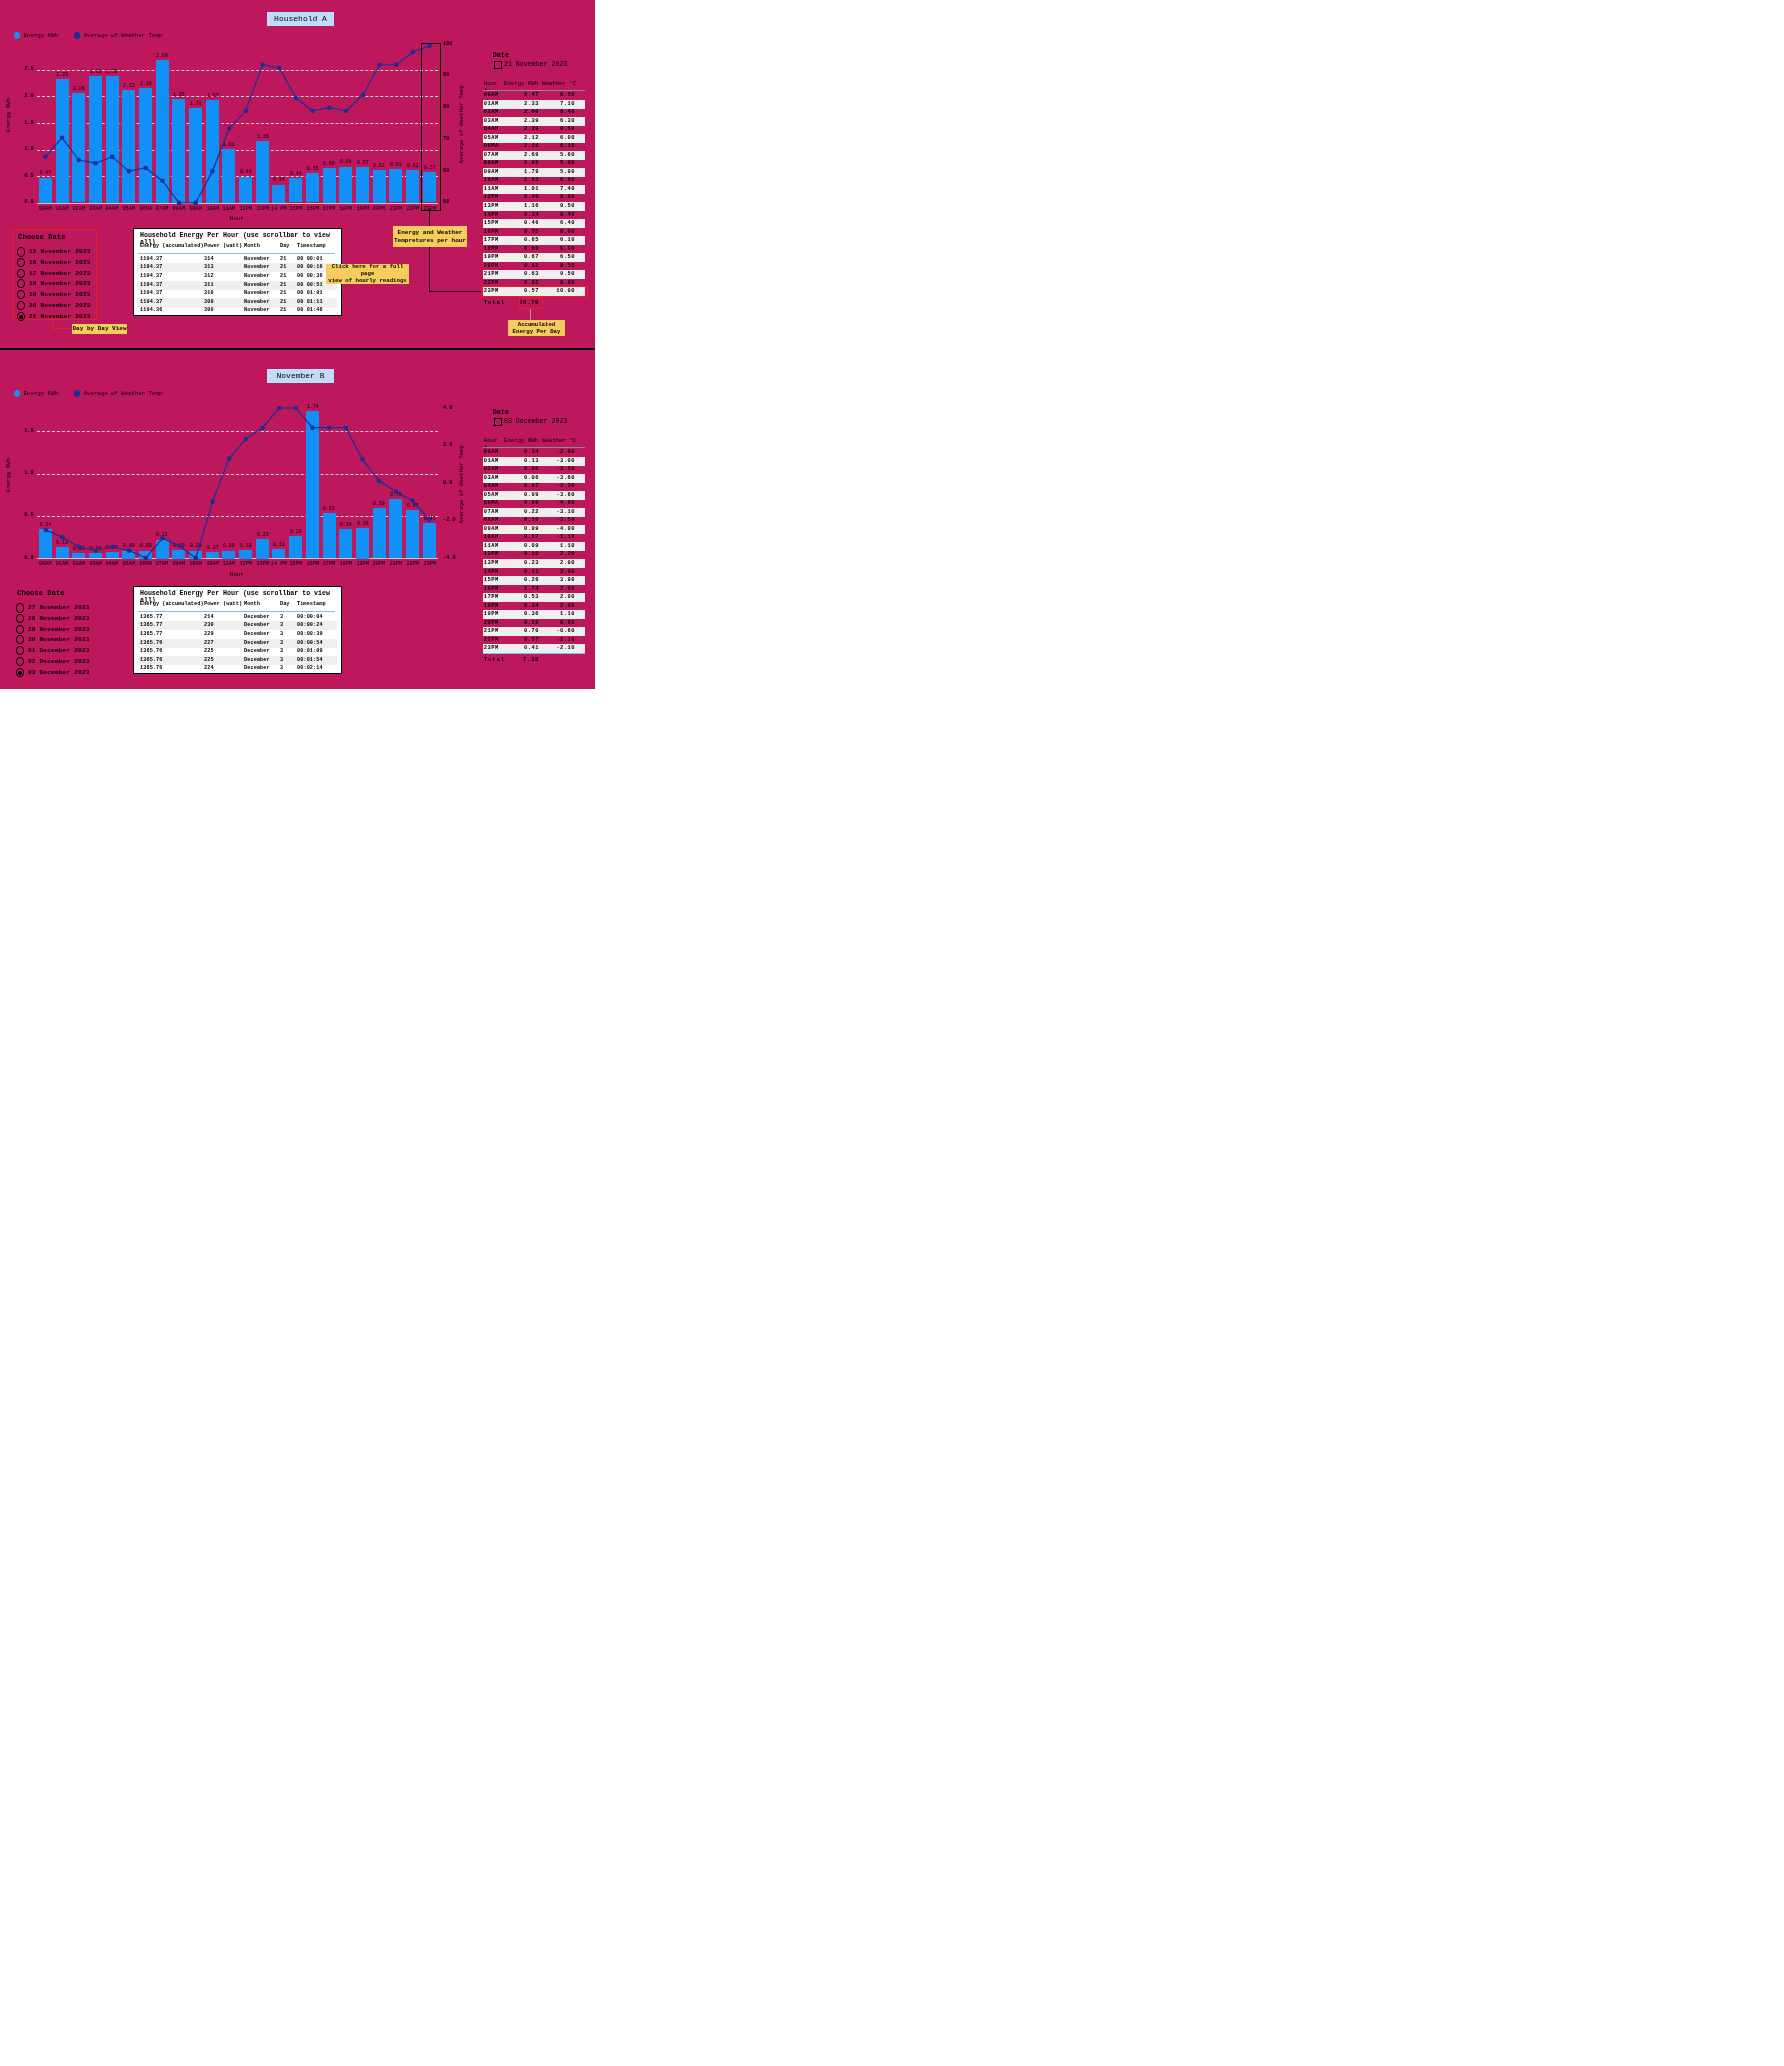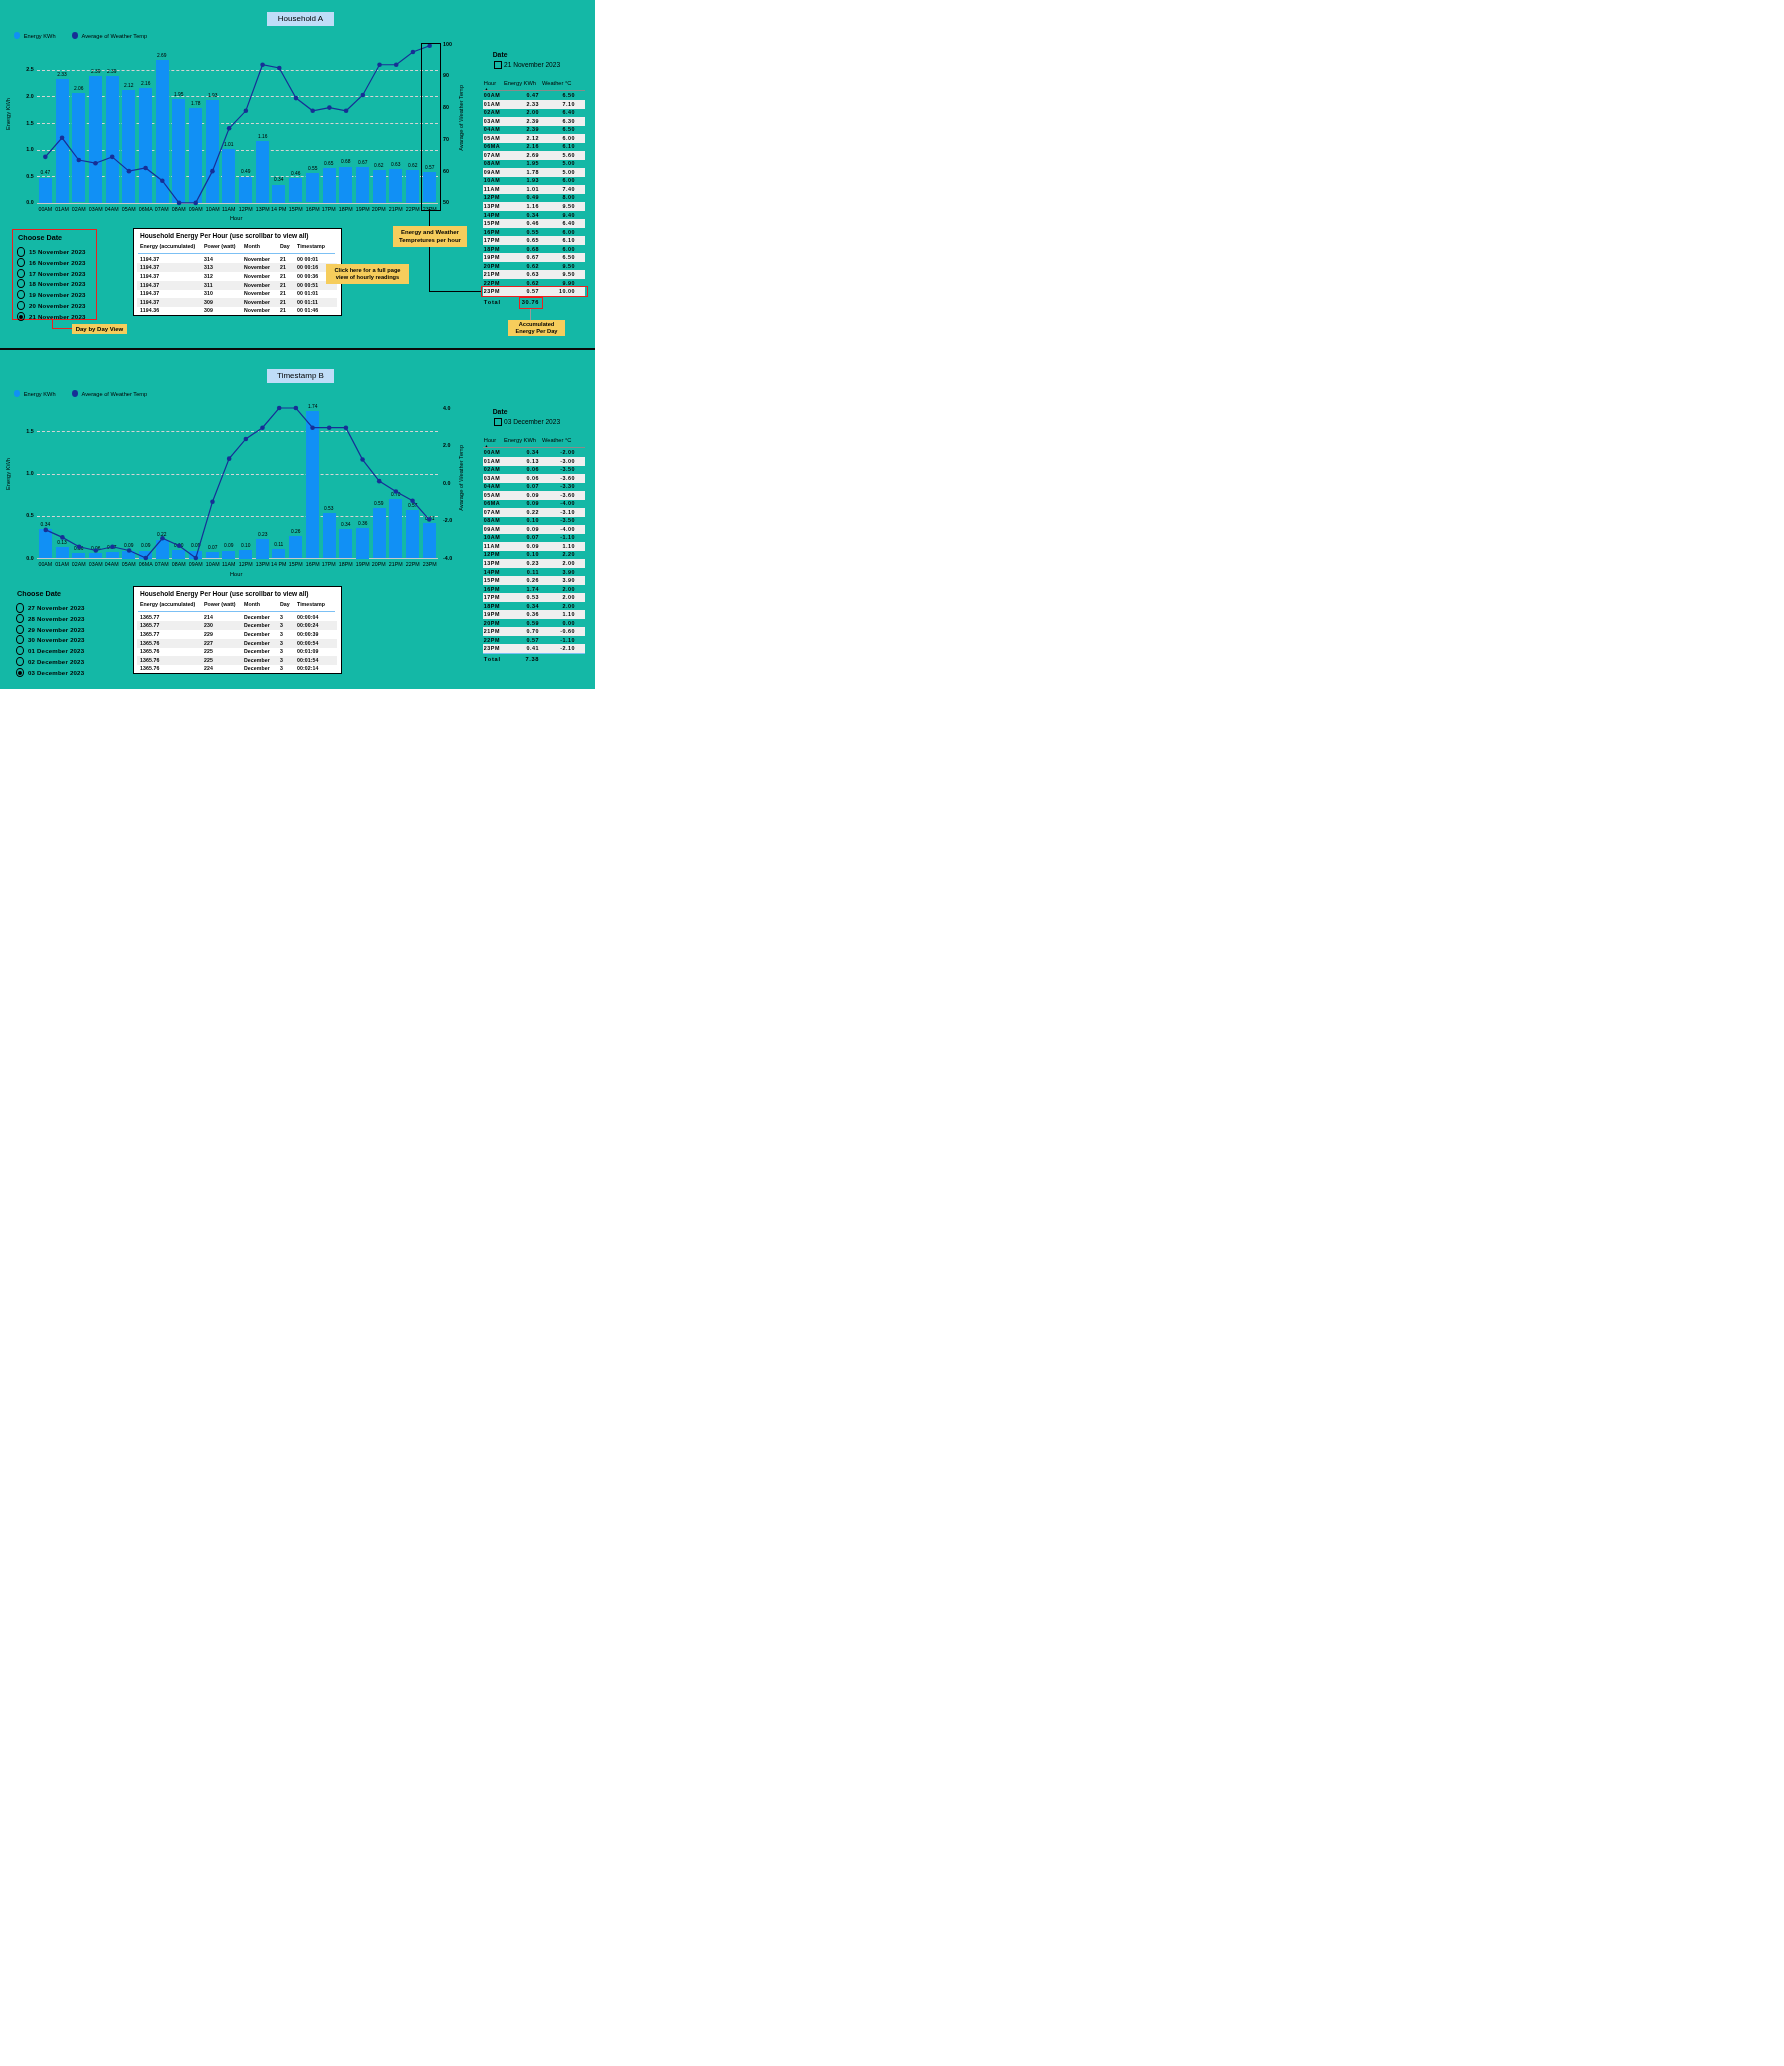--- a/index.html
+++ b/index.html
@@ -1,17 +1,17 @@
 <!DOCTYPE html>
 <html style="font-size:6.8px"><head>
 <meta charset="utf-8">
 <style>
   html,body{margin:0;padding:0;background:#fff;}
-  #page{position:relative;width:595px;height:689px;background:#14b8a6;
-        font-family:Liberation Sans, sans-serif;color:#000;overflow:hidden;}
+  #page{position:relative;width:595px;height:689px;background:#be185d;
+        font-family:Liberation Mono, monospace;color:#000;overflow:hidden;}
   .badge{position:absolute;width:67px;height:13.5px;background:#BFDDF8;
          text-align:center;line-height:13.5px;font-size:8px;}
   #badgeA{left:267px;top:12px;} #badgeB{left:267px;top:369px;}
   .legend{position:absolute;display:flex;align-items:center;gap:4.2px;font-size:5.7px;}
   #legendA{left:14px;top:32px;} #legendB{left:14px;top:390px;}
   .legend .sw{width:6.3px;height:7.2px;border-radius:50%;display:inline-block;margin-right:3.4px;vertical-align:middle;}
   .legend .item{display:flex;align-items:center;margin-right:12px;}
   .chart{position:absolute;}
   #chartA{left:37px;top:44px;width:401px;height:159px;}
   #chartB{left:37px;top:408px;width:401px;height:150px;}
@@ -449,21 +449,21 @@
       <div class="stotal-lbl" style="left: 0.8px; top: 249px;">Total</div>
       <div class="stotal-val" style="left: 17px; top: 249px; width: 39px;">30.76</div>
       <div class="stotal-box" style="left: 36px; top: 247px; width: 22px; height: 10.2px;"></div>
     </div>
   <div class="conn" style="left:530px;top:309px;width:1.1px;height:11.4px;background:#9a9a9a;"></div>
   <div class="callout" id="calloutAcc">Accumulated
 Energy Per Day</div>
 
   <div id="divider"></div>
 
-  <div class="badge" id="badgeB">Timestamp B</div>
+  <div class="badge" id="badgeB">November B</div>
 
   <div class="legend" id="legendB">
     <span class="item">
       <span class="sw" style="background:#1190F5;"></span>
       <span>Energy KWh</span>
     </span>
     <span class="item">
       <span class="sw" style="background:#172F96;"></span>
       <span>Average of Weather Temp</span>
     </span>

